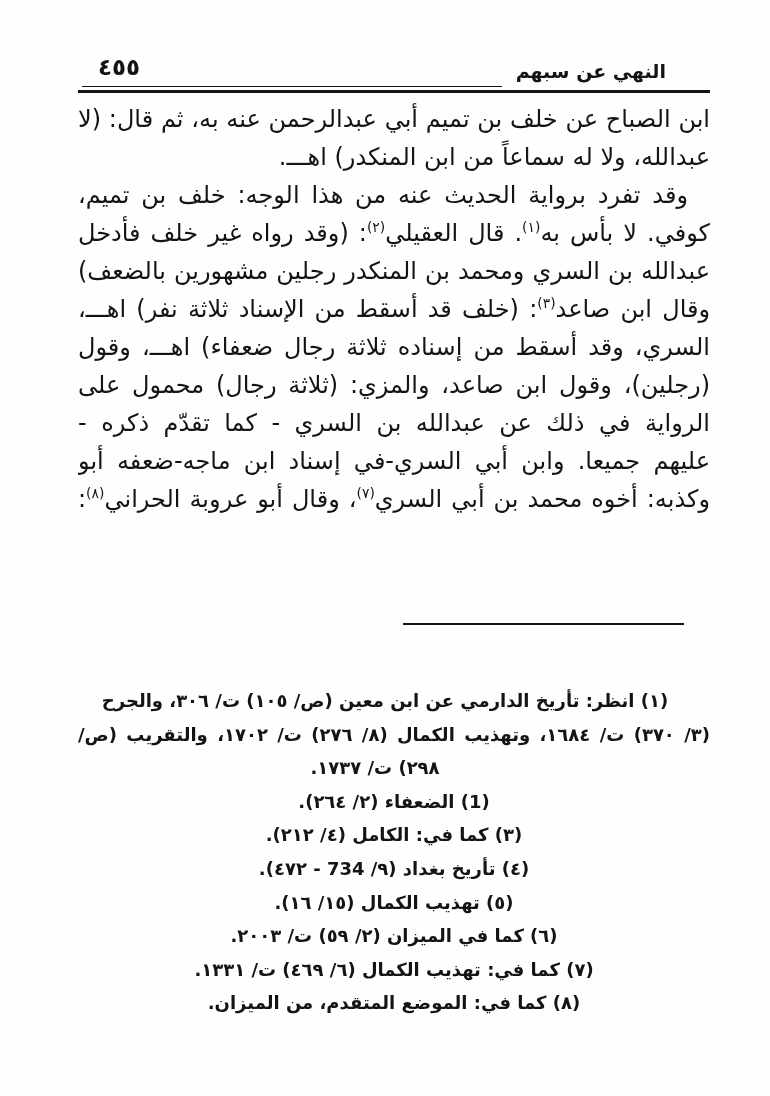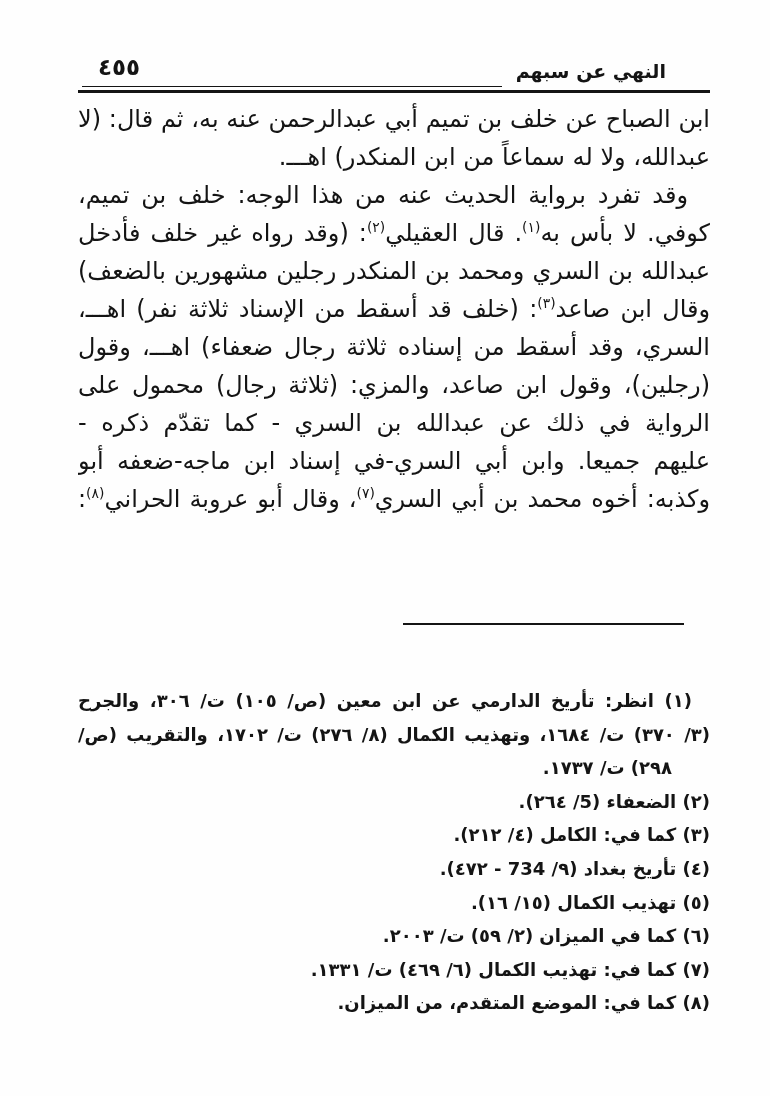--- a/index.html
+++ b/index.html
@@ -16,21 +16,21 @@
   .title   { position:absolute; left:0; right:0; top:6px; font-size:19px; font-weight:bold; }
   .rule-thin  { position:absolute; top:86px; left:82px; width:420px; height:1px; background:var(--ink); }
   .rule-thick { position:absolute; top:90px; left:78px; width:632px; height:3px; background:var(--ink); }
 
   .body { position:absolute; top:100px; left:78px; width:632px; direction:rtl; font-size:24px; }
   .body .line { height:38px; line-height:38px; overflow:hidden; }
 
   .fn-sep { position:absolute; top:623px; left:403px; width:281px; height:2px; background:var(--ink); }
 
   .footnotes { position:absolute; top:684px; left:78px; width:632px; direction:rtl; font-size:18px;font-weight:bold; }
-  .footnotes .line { height:33.6px; line-height:33.6px; overflow:hidden; }
+  .footnotes .line { height:33.6px; line-height:33.6px; overflow:hidden;text-align:center; }
 
   .just  { text-align:justify; text-align-last:justify; }
   .right { text-align:right; }
 
   sup { font-size:0.58em; line-height:0; vertical-align:super; }
 </style>
 </head>
 <body>
 
 <div class="page">
@@ -51,21 +51,21 @@
       <div class="line just">(رجلين)، وقول ابن صاعد، والمزي: (ثلاثة رجال) محمول على اختلاف</div>
       <div class="line just">الرواية في ذلك عن عبدالله بن السري - كما تقدّم ذكره - وسيأتي هكذا</div>
       <div class="line just">عليهم جميعا. وابن أبي السري-في إسناد ابن ماجه-ضعفه أبو داود<sup>(٦)</sup>،</div>
       <div class="line just">وكذبه: أخوه محمد بن أبي السري<sup>(٧)</sup>، وقال أبو عروبة الحراني<sup>(٨)</sup>:</div>
     </div>
   <div class="fn-sep"></div>
   <div class="footnotes">
       <div class="line just" style="padding-right: 18px;">(١) انظر: تأريخ الدارمي عن ابن معين (ص/ ١٠٥) ت/ ٣٠٦، والجرح والتعديل</div>
       <div class="line just">(٣/ ٣٧٠) ت/ ١٦٨٤، وتهذيب الكمال (٨/ ٢٧٦) ت/ ١٧٠٢، والتقريب (ص/</div>
       <div class="line right" style="padding-right: 38px;">٢٩٨) ت/ ١٧٣٧.</div>
-      <div class="line right">(٢) الضعفاء (5/ ٢٦٤).</div>
+      <div class="line right">(1) الضعفاء (٢/ ٢٦٤).</div>
       <div class="line right">(٣) كما في: الكامل (٤/ ٢١٢).</div>
       <div class="line right">(٤) تأريخ بغداد (٩/ 734 - ٤٧٢).</div>
       <div class="line right">(٥) تهذيب الكمال (١٥/ ١٦).</div>
       <div class="line right">(٦) كما في الميزان (٢/ ٥٩) ت/ ٢٠٠٣.</div>
       <div class="line right">(٧) كما في: تهذيب الكمال (٦/ ٤٦٩) ت/ ١٣٣١.</div>
       <div class="line right">(٨) كما في: الموضع المتقدم، من الميزان.</div>
     </div>
 </div>
 
 </body></html>

